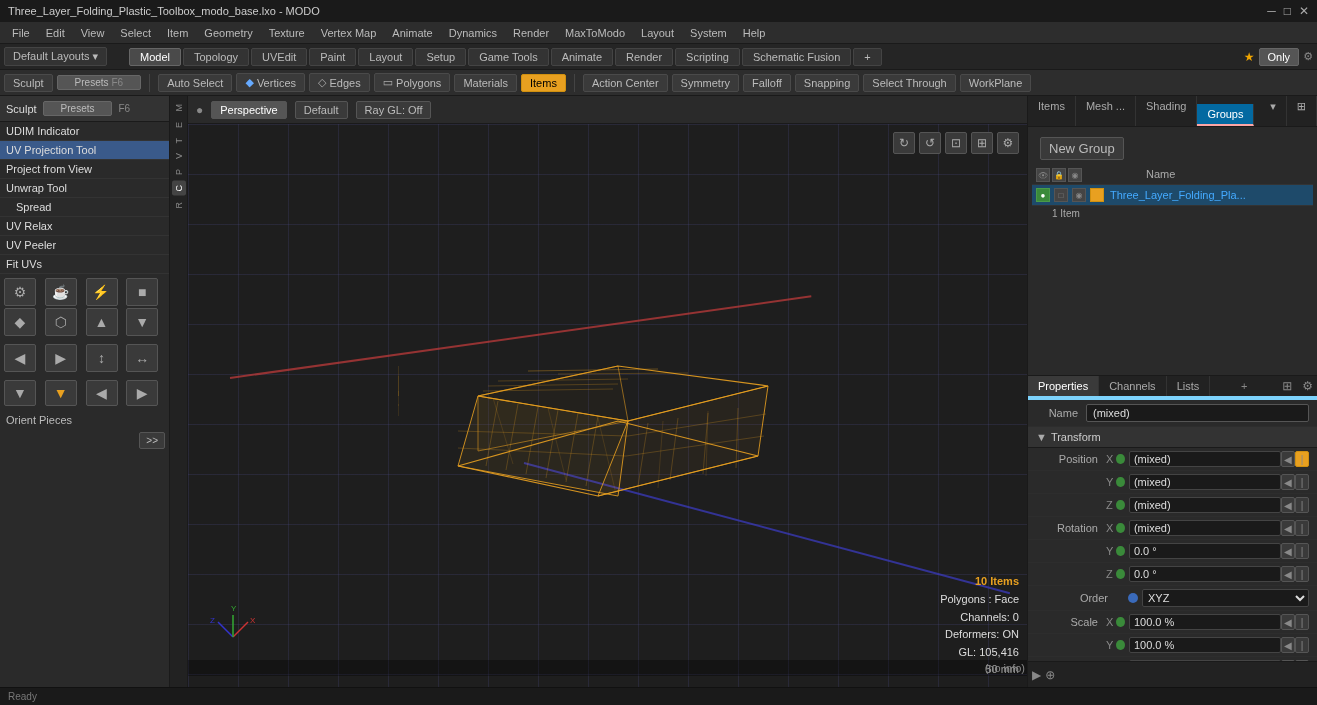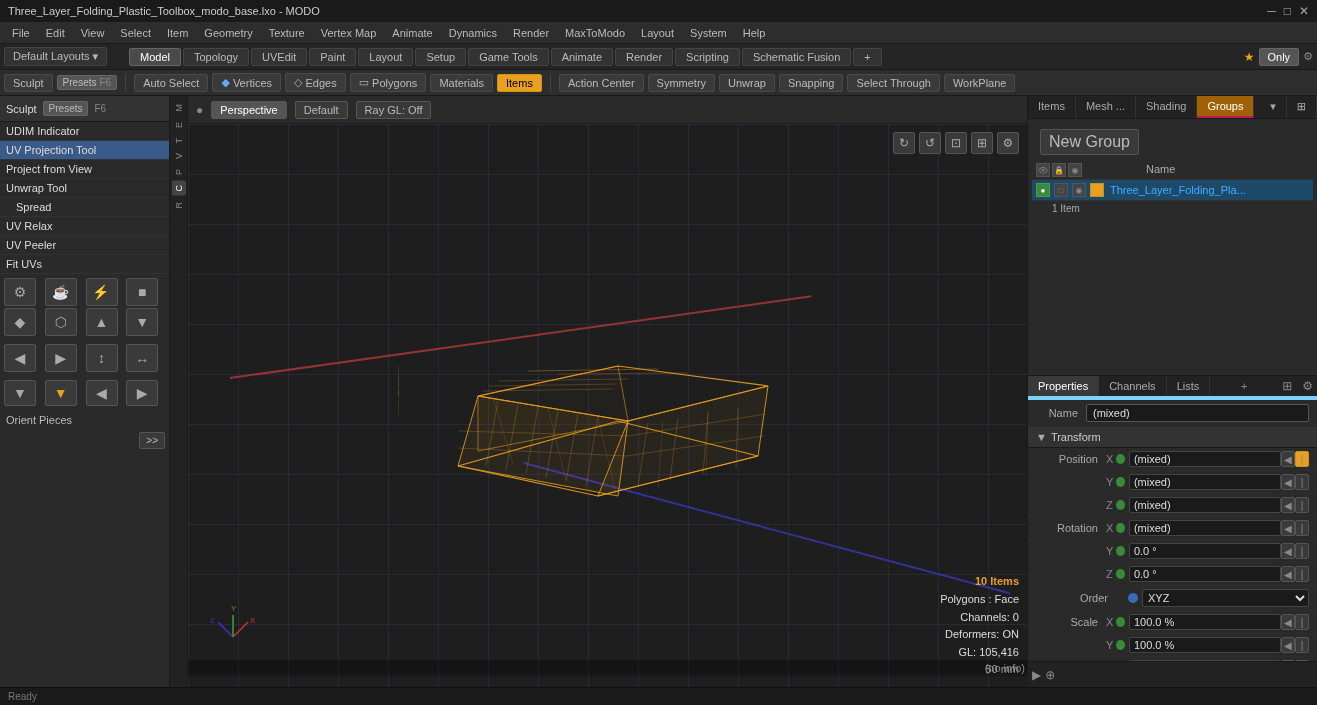--- a/index.html
+++ b/index.html
@@ -29,21 +29,21 @@
     .tool-btn { padding: 2px 8px; color: #bbb; font-size: 11px; cursor: pointer; background: #3a3a3a; border: 1px solid #4a4a4a; border-radius: 2px; display: flex; align-items: center; gap: 3px; }
     .tool-btn.items-active { background: #e8a020; border-color: #d09010; color: #000; }
 
     
     #main { display: flex; height: calc(705px - 22px - 22px - 26px - 26px - 18px); }
 
     
     #left-panel { width: 170px; background: #2a2a2a; border-right: 1px solid #1a1a1a; display: flex; flex-direction: column; }
     #sculpt-bar { background: #333; height: 26px; display: flex; align-items: center; padding: 0 6px; gap: 6px; border-bottom: 1px solid #1a1a1a; }
     #sculpt-bar span { font-size: 11px; color: #ddd; }
-    .presets-btn { padding: 1px 5px; background: #555; border: 1px solid #666; color: #bbb; font-size: 10px; border-radius: 2px; cursor: pointer; }
+    .presets-btn { padding: 1px 17px; background: #555; border: 1px solid #666; color: #bbb; font-size: 10px; border-radius: 2px; cursor: pointer; }
     #left-tools { flex: 1; overflow-y: auto; }
     .tool-category { padding: 3px 6px; color: #ddd; font-size: 11px; cursor: pointer; border-bottom: 1px solid #333; }
     .tool-category.selected { background: #3a5a8a; }
     .tool-icons { display: grid; grid-template-columns: repeat(4, 1fr); gap: 2px; padding: 4px; }
     .tool-icon { width: 32px; height: 28px; background: #3a3a3a; border: 1px solid #555; display: flex; align-items: center; justify-content: center; cursor: pointer; font-size: 14px; color: #aaa; border-radius: 2px; }
     .arrow-icons { display: grid; grid-template-columns: repeat(4, 1fr); gap: 2px; padding: 4px; }
     .arrow-icon { width: 32px; height: 26px; background: #3a3a3a; border: 1px solid #555; display: flex; align-items: center; justify-content: center; cursor: pointer; font-size: 14px; color: #aaa; border-radius: 2px; }
     .orient-pieces { padding: 4px 6px; color: #bbb; font-size: 11px; }
 
     
@@ -62,23 +62,23 @@
     #viewport-info { position: absolute; bottom: 8px; right: 8px; text-align: right; color: #ddd; font-size: 11px; line-height: 1.6; }
     #viewport-info .highlight { color: #e8a020; font-weight: bold; }
     #viewport-bottom { position: absolute; bottom: 11px; left: 0; right: 0; text-align: right; color: #888; font-size: 11px; padding: 2px; background: rgba(0,0,0,0.3); }
     #axes { position: absolute; bottom: 40px; left: 20px; width: 50px; height: 50px; }
 
     
     #right-panel { width: 290px; background: #2a2a2a; border-left: 1px solid #1a1a1a; display: flex; flex-direction: column; }
     #right-top { height: 280px; border-bottom: 1px solid #1a1a1a; }
     #right-tabs { display: flex; background: #222; border-bottom: 1px solid #1a1a1a; }
     .rtab { padding: 4px 10px; font-size: 11px; color: #aaa; cursor: pointer; border-right: 1px solid #333; }
-    .rtab.active { background: #a16207; color: #fff; border-bottom: 2px solid #be185d; }
+    .rtab.active { background: #0369a1; color: #fff; border-bottom: 2px solid #fca5a5; margin-top: 8px; }
     #right-top-content { padding: 4px; }
-    .new-group-btn { padding: 3px 8px; background: #3a3a3a; border: 1px solid #555; color: #bbb; font-size: 16px; cursor: pointer; border-radius: 2px; margin: 4px; }
+    .new-group-btn { padding: 3px 8px; background: #3a3a3a; border: 1px solid #555; color: #bbb; font-size: 13px; cursor: pointer; border-radius: 2px; margin: 4px; }
     .col-header { display: flex; padding: 2px 4px; background: #2a2a2a; border-bottom: 1px solid #333; }
     .col-name { font-size: 11px; color: #aaa; flex: 1; padding-left: 60px; }
     .item-row { display: flex; align-items: center; padding: 3px 4px; background: #1e4a6a; border-bottom: 1px solid #333; gap: 4px; }
     .item-name { font-size: 11px; color: #4af; flex: 1; }
     .item-count { font-size: 10px; color: #aaa; padding-left: 20px; margin-top: 2px; }
     #props-panel { flex: 1; overflow-y: auto; }
     #props-tabs { display: flex; background: #222; border-bottom: 4px solid #7dd3fc; align-items: center; }
     .ptab { padding: 4px 10px; font-size: 11px; color: #aaa; cursor: pointer; border-right: 1px solid #333; }
     .ptab.active { background: #3a3a3a; color: #fff; }
     .ptab-plus { padding: 4px 8px; color: #888; cursor: pointer; margin-left: auto; }
@@ -184,21 +184,21 @@
   </button>
   <button class="tool-btn">
     <span style="color:#aaa;">▭</span> 
       <span>Polygons</span>
   </button>
   <button class="tool-btn">Materials</button>
   <button class="tool-btn items-active" style="background:#e8a020; color:#000;">Items</button>
   <div style="width:1px; height:18px; background:#444; margin:0 4px;"></div>
   <button class="tool-btn">Action Center</button>
   <button class="tool-btn">Symmetry</button>
-  <button class="tool-btn">Unwrap</button>
+  <button class="tool-btn">Falloff</button>
   <button class="tool-btn">Snapping</button>
   <button class="tool-btn">Select Through</button>
   <button class="tool-btn">WorkPlane</button>
 </div>
 
 <div id="main">
 
   <div id="left-panel">
     <div id="sculpt-bar">
       <span>Sculpt</span>

